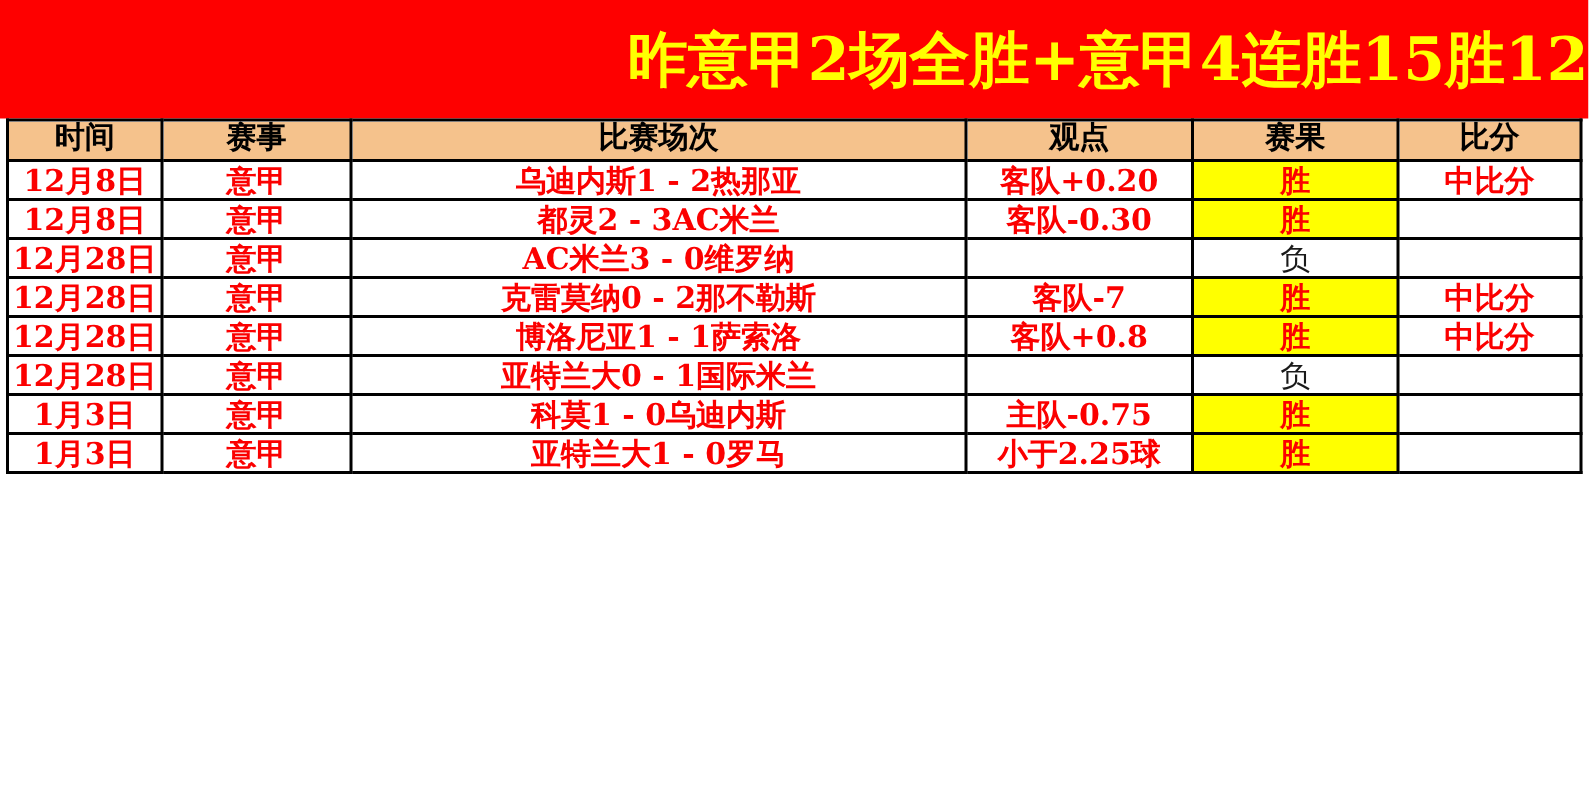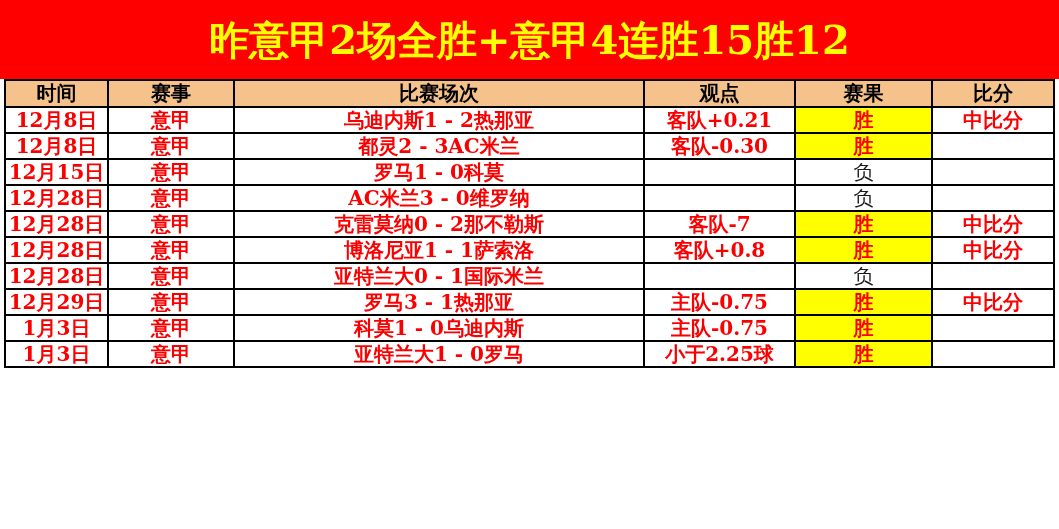--- a/index.html
+++ b/index.html
@@ -11,38 +11,38 @@
     --loss-text:#1A1A1A;
     --border-color:#000000;
   }
   html,body{margin:0;padding:0;}
   body{
     width:1059px;height:529px;overflow:hidden;background:#ffffff;
     font-family:"DejaVu Serif","Liberation Serif",serif;
   }
   .banner{
     width:1059px;height:79px;background:var(--banner-bg);
-    display:flex;align-items:center;justify-content:center;
+    display:flex;align-items:center;justify-content:flex-end;
   }
   .banner-title{
     color:var(--banner-text);font-size:40px;font-weight:bold;
     letter-spacing:0px;white-space:nowrap;line-height:1;
   }
   table.results{
     border-collapse:collapse;table-layout:fixed;
     margin-left:4px;width:1049px;
   }
   table.results th, table.results td{
     border:2px solid var(--border-color);
     text-align:center;vertical-align:middle;
     padding:0;overflow:hidden;white-space:nowrap;
   }
   table.results th{
     background:var(--header-bg);color:#000000;
-    font-size:20px;font-weight:bold;height:25px;line-height:25px;
+    font-size:20px;font-weight:bold;height:25px;line-height:25px;font-family:Liberation Mono, monospace;
   }
   table.results td{
     background:#ffffff;color:var(--red-text);
     font-size:20px;font-weight:bold;height:24px;line-height:24px;
   }
   col.c1{width:103px}col.c2{width:126px}col.c3{width:410px}
   col.c4{width:151px}col.c5{width:137px}col.c6{width:122px}
   td.c-result.win{background:var(--win-bg);color:var(--red-text);}
   td.c-result.loss{background:#ffffff;color:var(--loss-text);font-weight:normal;}
 </style>
@@ -70,38 +70,30 @@
       <th>观点</th>
       <th>赛果</th>
       <th>比分</th>
     </tr>
   </thead>
   <tbody>
       <tr>
     <td class="c-date">12月8日</td>
     <td class="c-league">意甲</td>
     <td class="c-match">乌迪内斯1 - 2热那亚</td>
-    <td class="c-opinion">客队+0.21</td>
+    <td class="c-opinion">客队+0.20</td>
     <td class="c-result win">胜</td>
     <td class="c-score">中比分</td>
   </tr>
       <tr>
     <td class="c-date">12月8日</td>
     <td class="c-league">意甲</td>
     <td class="c-match">都灵2 - 3AC米兰</td>
     <td class="c-opinion">客队-0.30</td>
     <td class="c-result win">胜</td>
-    <td class="c-score"></td>
-  </tr>
-      <tr>
-    <td class="c-date">12月15日</td>
-    <td class="c-league">意甲</td>
-    <td class="c-match">罗马1 - 0科莫</td>
-    <td class="c-opinion"></td>
-    <td class="c-result loss">负</td>
     <td class="c-score"></td>
   </tr>
       <tr>
     <td class="c-date">12月28日</td>
     <td class="c-league">意甲</td>
     <td class="c-match">AC米兰3 - 0维罗纳</td>
     <td class="c-opinion"></td>
     <td class="c-result loss">负</td>
     <td class="c-score"></td>
   </tr>
@@ -123,28 +115,20 @@
   </tr>
       <tr>
     <td class="c-date">12月28日</td>
     <td class="c-league">意甲</td>
     <td class="c-match">亚特兰大0 - 1国际米兰</td>
     <td class="c-opinion"></td>
     <td class="c-result loss">负</td>
     <td class="c-score"></td>
   </tr>
       <tr>
-    <td class="c-date">12月29日</td>
-    <td class="c-league">意甲</td>
-    <td class="c-match">罗马3 - 1热那亚</td>
-    <td class="c-opinion">主队-0.75</td>
-    <td class="c-result win">胜</td>
-    <td class="c-score">中比分</td>
-  </tr>
-      <tr>
     <td class="c-date">1月3日</td>
     <td class="c-league">意甲</td>
     <td class="c-match">科莫1 - 0乌迪内斯</td>
     <td class="c-opinion">主队-0.75</td>
     <td class="c-result win">胜</td>
     <td class="c-score"></td>
   </tr>
       <tr>
     <td class="c-date">1月3日</td>
     <td class="c-league">意甲</td>

